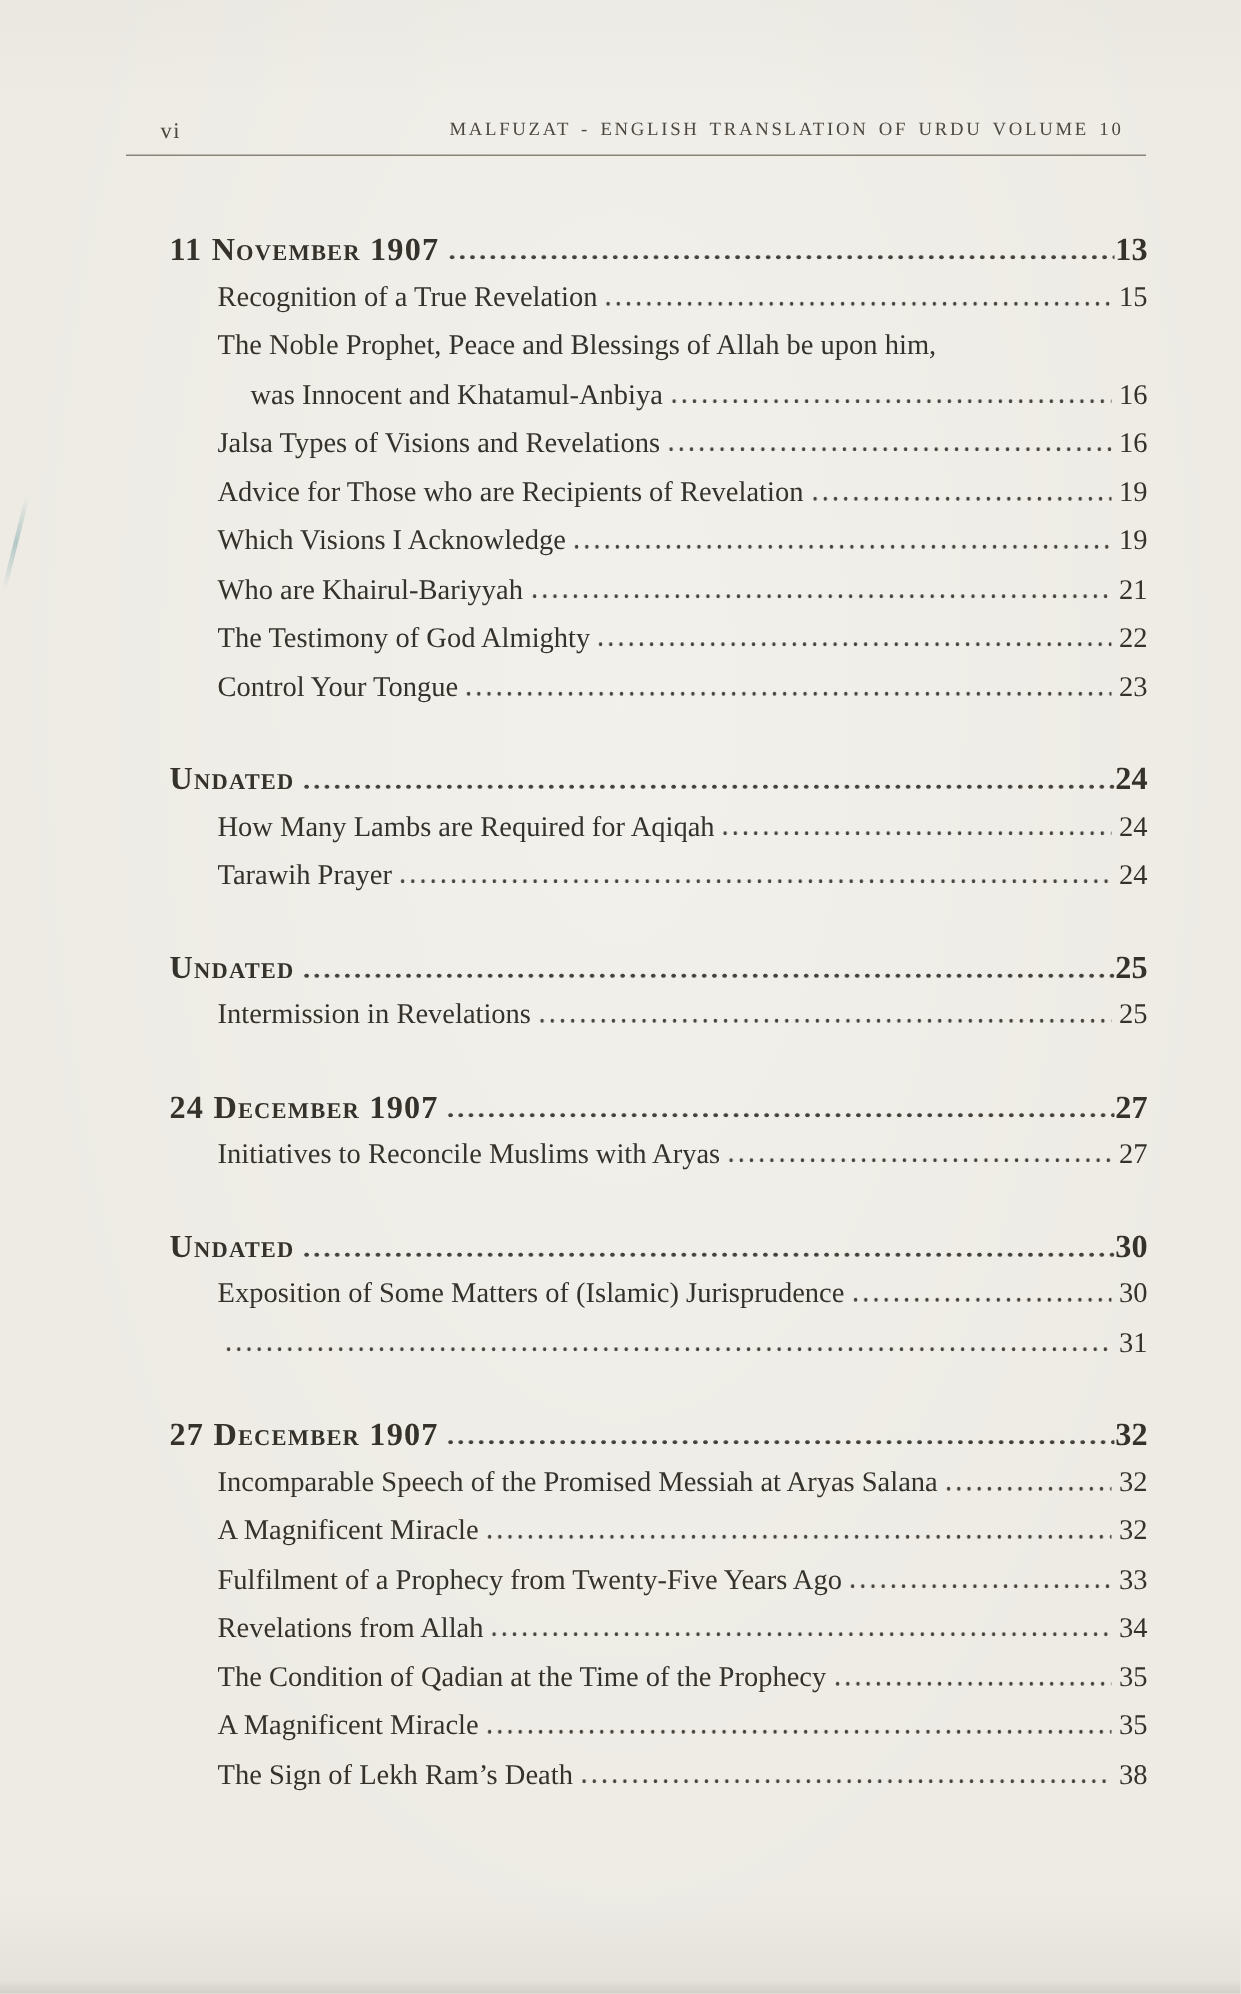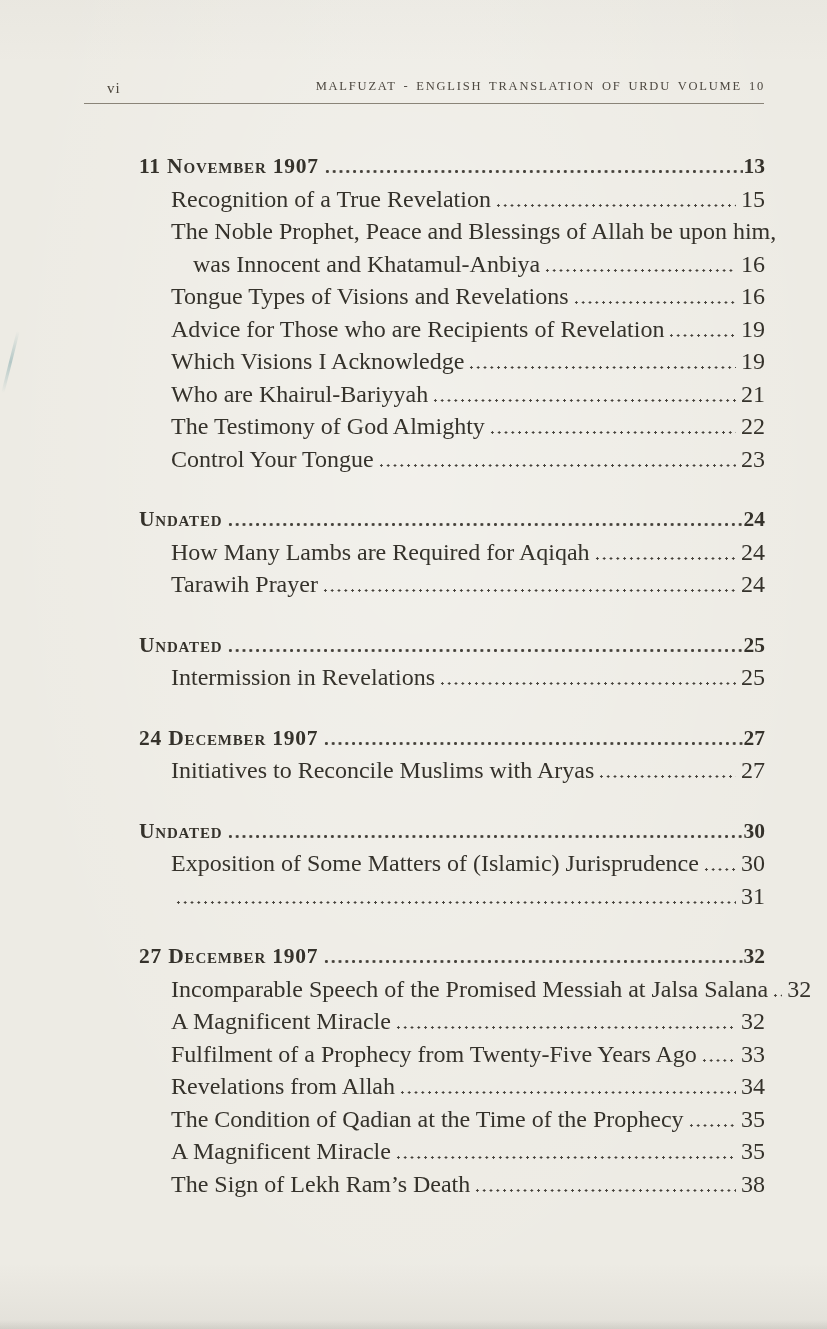--- a/index.html
+++ b/index.html
@@ -26,42 +26,42 @@
   .scan-mark{
     position:absolute;left:9px;top:330px;width:3px;height:64px;
     background:linear-gradient(to bottom, rgba(96,148,155,0), rgba(96,148,155,0.40) 50%, rgba(96,148,155,0));
     transform:rotate(14deg);border-radius:2px;
   }
   .bottom-shade{
     position:absolute;left:0;right:0;bottom:0;height:9px;
     background:linear-gradient(to bottom, rgba(60,55,45,0), rgba(60,55,45,0.10));
   }
   .running-header{
-    position:absolute;top:79px;left:85px;right:62px;height:20px;
+    position:absolute;top:79px;left:85px;right:78px;height:20px;
   }
   .folio{
     position:absolute;left:22px;top:1px;
     font-size:15px;letter-spacing:1px;color:var(--ink-soft);
   }
   .running-head{
     display:block;text-align:right;
     font-size:12.5px;letter-spacing:1.8px;word-spacing:2px;
     color:#4d4840;
   }
   .header-rule{
     position:absolute;top:103px;left:84px;right:63px;
     border-top:1.5px solid var(--rule);
   }
   .toc{position:absolute;top:150px;left:113px;width:652px;}
-  .toc-section{margin-top:28px;margin-left:26px;}
+  .toc-section{margin-top:28px;}
   .toc-section:first-child{margin-top:0;}
   .row{display:flex;align-items:baseline;height:32.5px;line-height:32.5px;white-space:nowrap;}
   .heading-row{font-weight:bold;font-size:21.5px;}
   .heading-text{font-variant:small-caps;letter-spacing:0.8px;}
-  .entry-row{font-size:24px;padding-left:32px;}
+  .entry-row{font-size:19px;padding-left:32px;}
   .entry-row.continuation{padding-left:54px;}
   .it{}
   .leader{
     flex:1 1 auto;height:5px;margin-left:4px;min-width:10px;
     background-image:radial-gradient(circle, var(--dot) 1.05px, transparent 1.35px);
     background-size:6.8px 5px;background-repeat:repeat-x;background-position:0 1px;
   }
   .leader-bold{
     background-image:radial-gradient(circle, var(--dot) 1.3px, transparent 1.6px);
     margin-left:5px;
@@ -96,21 +96,21 @@
         </div>
         <div class="row entry-row">
           <span class="entry-text"><span>The Noble Prophet, Peace and Blessings of Allah be upon him,</span></span>
         </div>
         <div class="row entry-row continuation">
           <span class="entry-text"><span>was Innocent and </span><span class="it">Khatamul-Anbiya</span></span>
           <span class="leader"></span>
           <span class="pagenum">16</span>
         </div>
         <div class="row entry-row">
-          <span class="entry-text"><span>Tongue Types of Visions and Revelations</span></span>
+          <span class="entry-text"><span>Jalsa Types of Visions and Revelations</span></span>
           <span class="leader"></span>
           <span class="pagenum">16</span>
         </div>
         <div class="row entry-row">
           <span class="entry-text"><span>Advice for Those who are Recipients of Revelation</span></span>
           <span class="leader"></span>
           <span class="pagenum">19</span>
         </div>
         <div class="row entry-row">
           <span class="entry-text"><span>Which Visions I Acknowledge</span></span>
@@ -190,21 +190,21 @@
           <span class="pagenum">31</span>
         </div>
       </section>
       <section class="toc-section">
         <div class="row heading-row">
           <span class="heading-text">27 December 1907</span>
           <span class="leader leader-bold"></span>
           <span class="pagenum">32</span>
         </div>
         <div class="row entry-row">
-          <span class="entry-text"><span>Incomparable Speech of the Promised Messiah at </span><span class="it">Jalsa Salana</span></span>
+          <span class="entry-text"><span>Incomparable Speech of the Promised Messiah at </span><span class="it">Aryas Salana</span></span>
           <span class="leader"></span>
           <span class="pagenum">32</span>
         </div>
         <div class="row entry-row">
           <span class="entry-text"><span>A Magnificent Miracle</span></span>
           <span class="leader"></span>
           <span class="pagenum">32</span>
         </div>
         <div class="row entry-row">
           <span class="entry-text"><span>Fulfilment of a Prophecy from Twenty-Five Years Ago</span></span>

